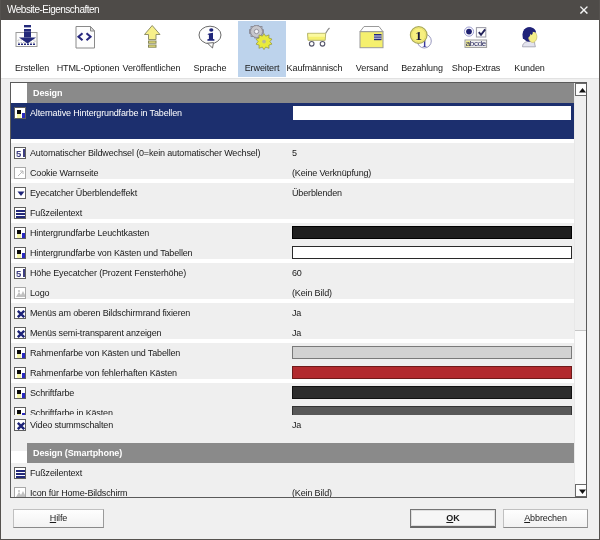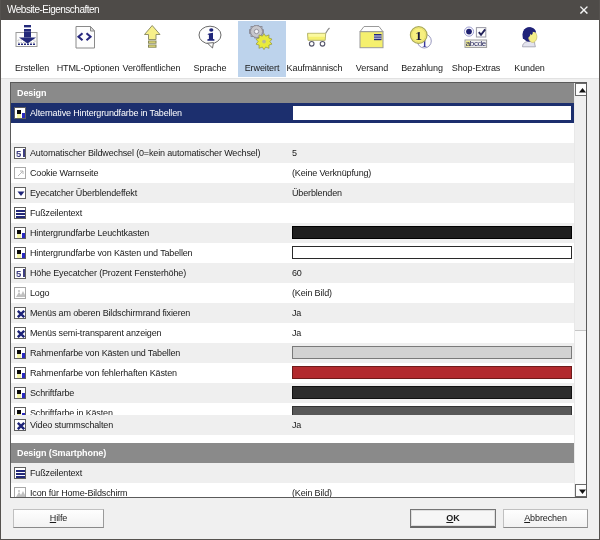--- a/index.html
+++ b/index.html
@@ -7,22 +7,22 @@
 body { font-family:"Liberation Sans",sans-serif; background:#f0f0f0; position:relative; }
 .win { position:absolute; left:0; top:0; width:600px; height:540px; border:1px solid #55524f; }
 .titlebar { position:absolute; left:1px; top:0; width:598px; height:20px; background:#4e4b48; color:#fff; font-size:10px; letter-spacing:-0.5px; line-height:20px; padding-left:6px; }
 .close { position:absolute; right:10px; top:1px; color:#f5f5f5; font-size:13.5px; }
 .toolbar { position:absolute; left:1px; top:20px; width:598px; height:59px; background:#ffffff; border-bottom:1px solid #e2e2e2; }
 .titem { position:absolute; top:1px; height:56px; text-align:center; font-size:9px; letter-spacing:-0.1px; white-space:nowrap; color:#1a1a1a; }
 .titem .lbl { position:absolute; bottom:4px; left:0; right:0; }
 .titem svg { position:absolute; top:4px; left:50%; transform:translateX(-50%); }
 .tsel { background:#bdd3ec; }
 .list { position:absolute; left:10px; top:82px; width:577px; height:416px; border:1px solid #5a5a5a; background:#ffffff; overflow:hidden; }
-.sect { position:absolute; left:0; width:563px; height:20px; background:#8a8a8a; color:#fff; font-weight:bold; font-size:9px; letter-spacing:-0.1px; line-height:20px; padding-left:6px; }
-.row { position:absolute; left:0; width:563px; height:20px; font-size:9px; letter-spacing:-0.15px; color:#1a1a1a; line-height:20px; }
+.sect { position:absolute; left:16px; width:563px; height:20px; background:#8a8a8a; color:#fff; font-weight:bold; font-size:9px; letter-spacing:-0.1px; line-height:20px; padding-left:6px; }
+.row { position:absolute; left:0; width:563px; height:36px; font-size:9px; letter-spacing:-0.15px; color:#1a1a1a; line-height:20px; }
 .row.alt { background:#efefef; }
 .row.sel { background:#1c2f6e; color:#ffffff; }
 .row .lab { position:absolute; left:19px; top:0; white-space:nowrap; }
 .row .val { position:absolute; left:281px; top:0; white-space:nowrap; }
 .swatch { position:absolute; left:281px; top:3px; width:280px; height:13px; }
 .ic { position:absolute; left:3px; top:4px; width:12px; height:12px; border:1px solid #5f5f5f; background:#fff; overflow:hidden; }
 .ic.gray { border-color:#a8a8a8; }
 .ic i { position:absolute; font-style:normal; }
 .ic svg { position:absolute; left:0; top:0; }
 .sb { position:absolute; right:0; top:0; width:12px; height:414px; background:#fafafa; border-left:1px solid #e8e8e8; }

